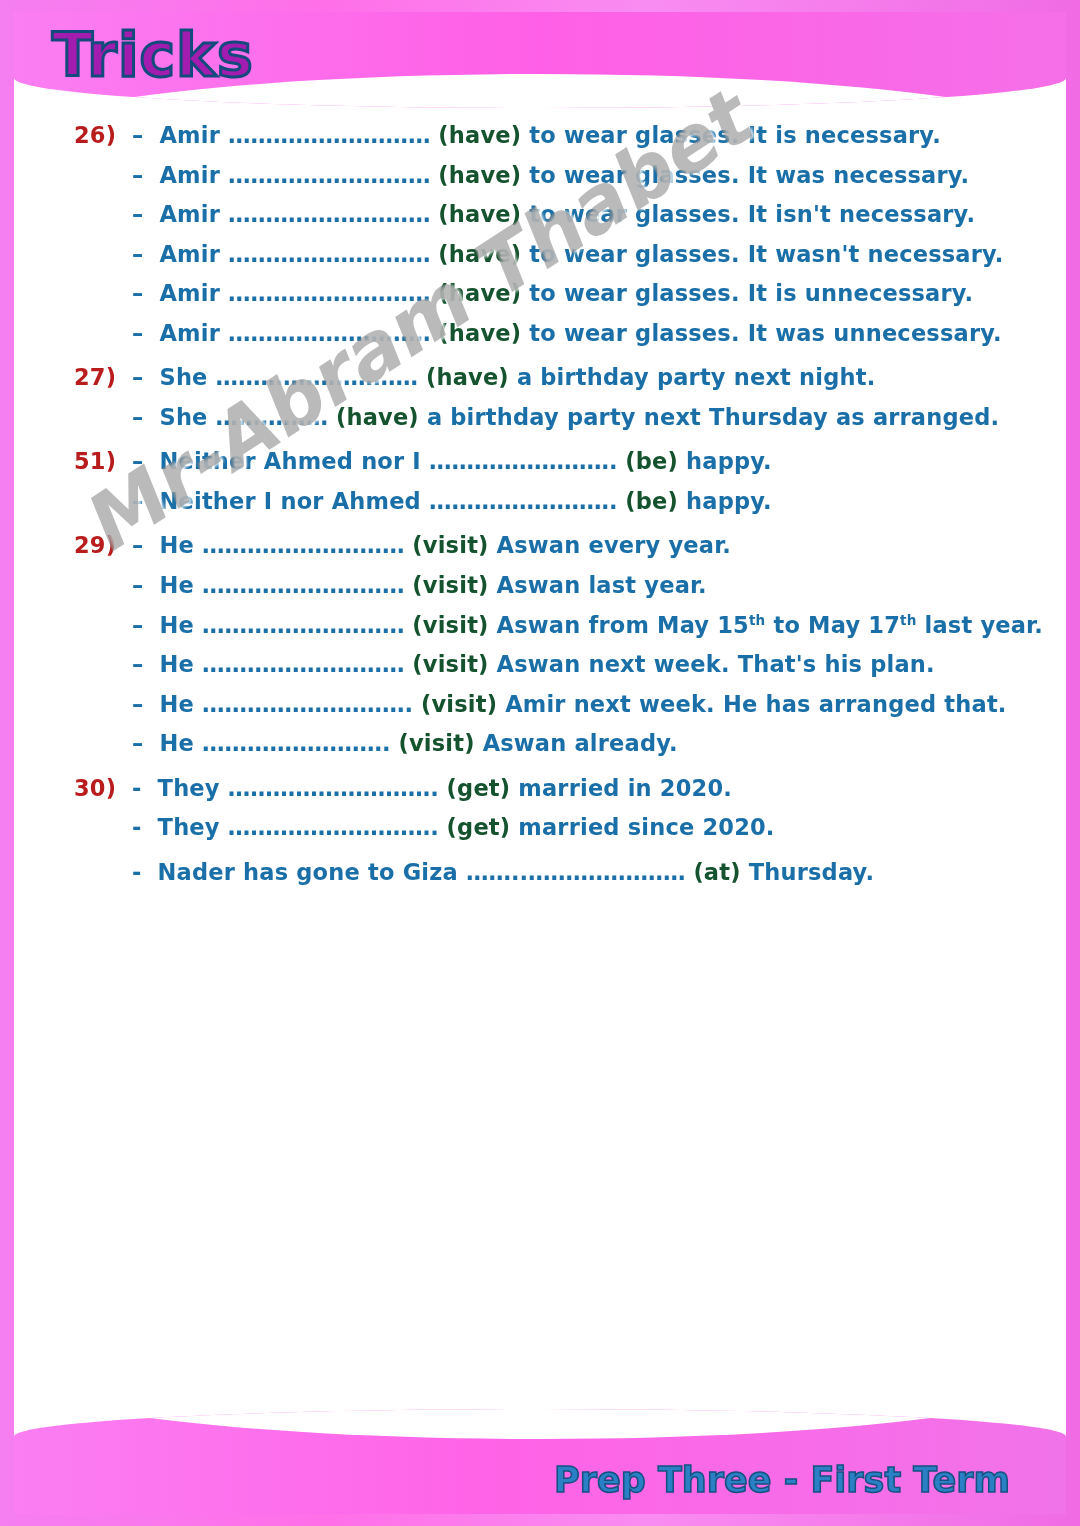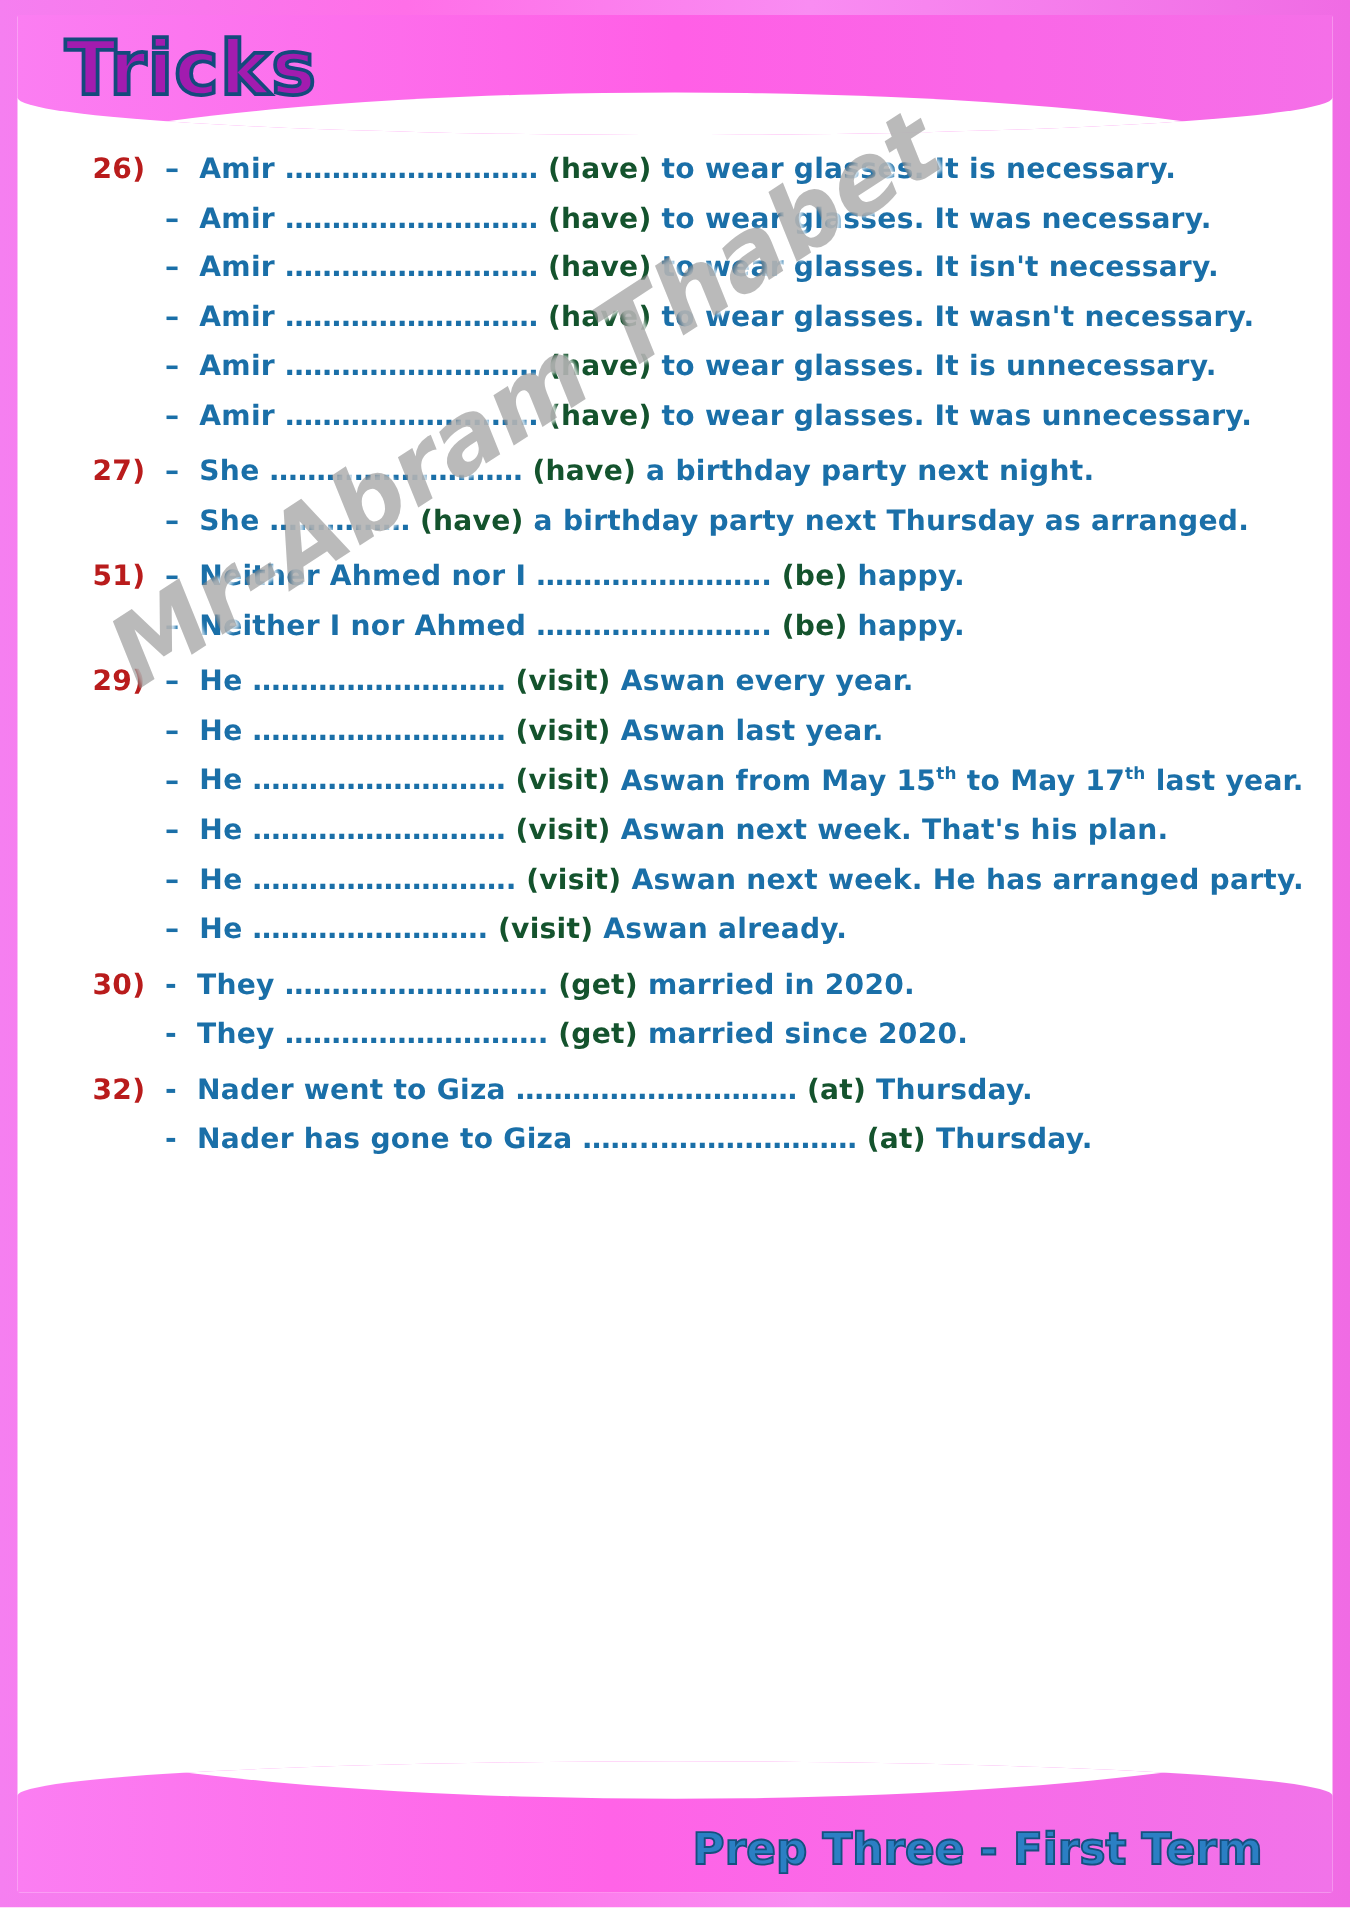--- a/index.html
+++ b/index.html
@@ -173,31 +173,30 @@
         </div>
         <div class="group">
           <div class="line"><span class="num">51)</span><span class="dash">– </span><span>Neither Ahmed nor I </span><span class="blank">……………………. </span><span class="verb">(be) </span><span>happy.</span></div>
           <div class="line"><span class="num"></span><span class="dash">– </span><span>Neither I nor Ahmed </span><span class="blank">……………………. </span><span class="verb">(be) </span><span>happy.</span></div>
         </div>
         <div class="group">
           <div class="line"><span class="num">29)</span><span class="dash">– </span><span>He </span><span class="blank">……………………… </span><span class="verb">(visit) </span><span>Aswan every year.</span></div>
           <div class="line"><span class="num"></span><span class="dash">– </span><span>He </span><span class="blank">……………………… </span><span class="verb">(visit) </span><span>Aswan last year.</span></div>
           <div class="line"><span class="num"></span><span class="dash">– </span><span>He </span><span class="blank">……………………… </span><span class="verb">(visit) </span><span>Aswan from May 15<sup>th</sup> to May 17<sup>th</sup> last year.</span></div>
           <div class="line"><span class="num"></span><span class="dash">– </span><span>He </span><span class="blank">……………………… </span><span class="verb">(visit) </span><span>Aswan next week. That's his plan.</span></div>
-          <div class="line"><span class="num"></span><span class="dash">– </span><span>He </span><span class="blank">………………………. </span><span class="verb">(visit) </span><span>Aswan next week. He has arranged party.</span></div>
+          <div class="line"><span class="num"></span><span class="dash">– </span><span>He </span><span class="blank">………………………. </span><span class="verb">(visit) </span><span>Amir next week. He has arranged that.</span></div>
           <div class="line"><span class="num"></span><span class="dash">– </span><span>He </span><span class="blank">……………………. </span><span class="verb">(visit) </span><span>Aswan already.</span></div>
         </div>
         <div class="group">
           <div class="line"><span class="num">30)</span><span class="dash">- </span><span>They </span><span class="blank">………………………. </span><span class="verb">(get) </span><span>married in 2020.</span></div>
           <div class="line"><span class="num"></span><span class="dash">- </span><span>They </span><span class="blank">………………………. </span><span class="verb">(get) </span><span>married since 2020.</span></div>
         </div>
         <div class="group">
         </div>
         <div class="group">
-          <div class="line"><span class="num">32)</span><span class="dash">- </span><span>Nader went to Giza </span><span class="blank">………………………… </span><span class="verb">(at) </span><span>Thursday.</span></div>
           <div class="line"><span class="num"></span><span class="dash">- </span><span>Nader has gone to Giza </span><span class="blank">……..………………… </span><span class="verb">(at) </span><span>Thursday.</span></div>
         </div>
       </div>
 
     <div class="watermark">Mr-Abram Thabet</div>
 
     <div class="bottom-banner"></div>
     <div class="footer-text">Prep Three - First Term</div>
 
   </div>

